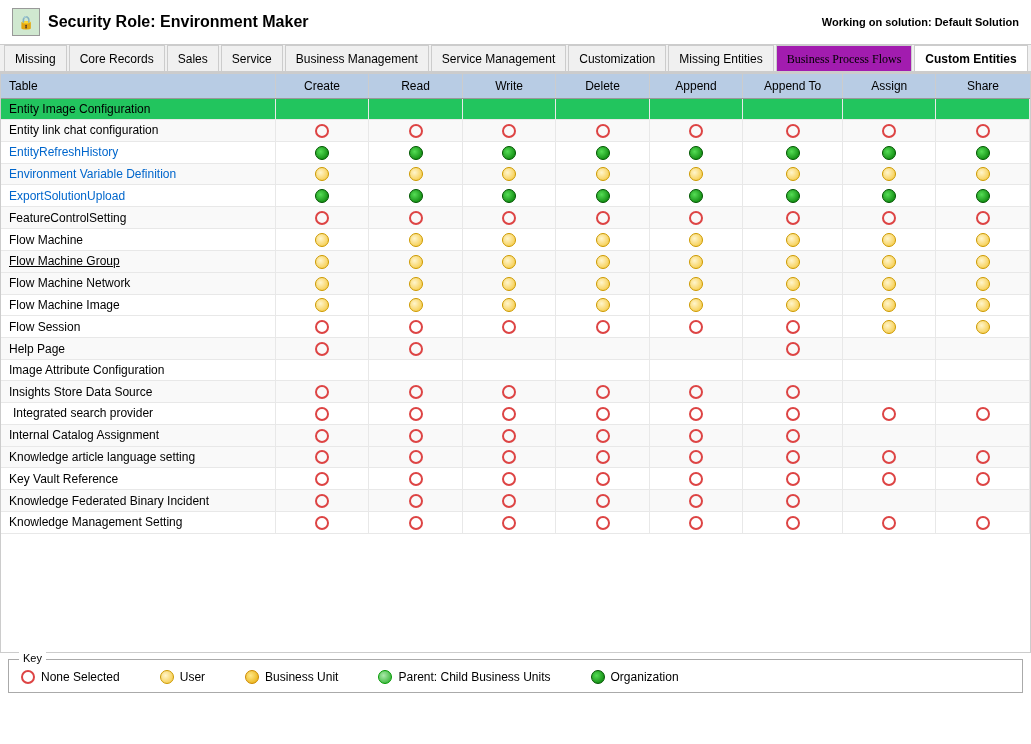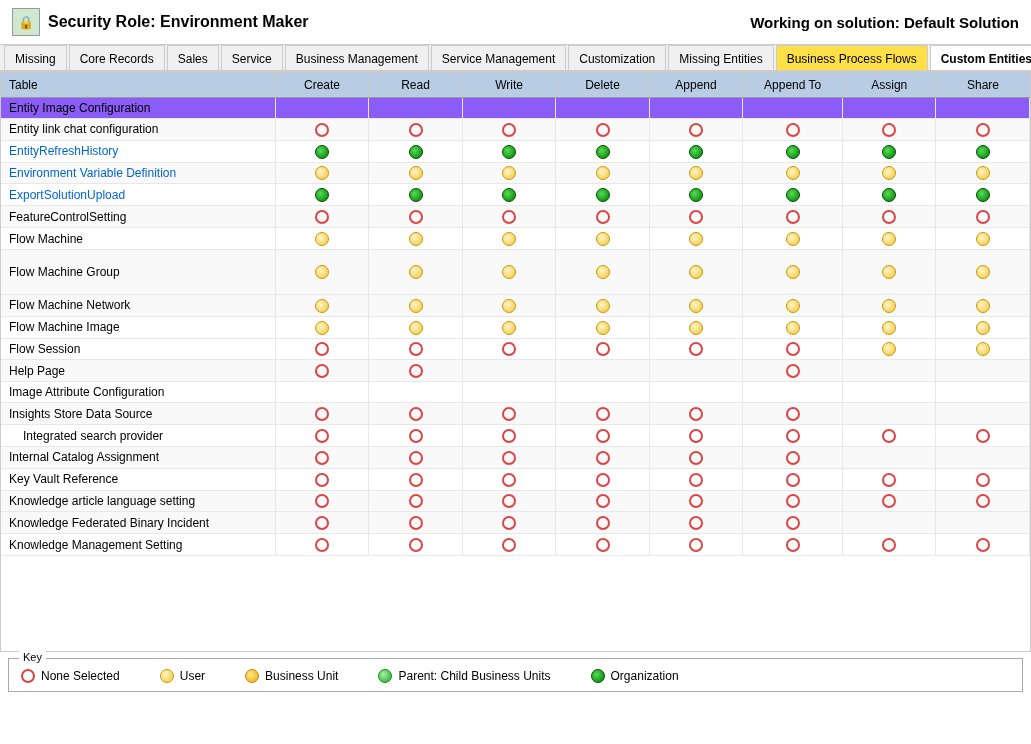--- a/index.html
+++ b/index.html
@@ -11,54 +11,54 @@
     tbody td { padding: 3px 6px; border-right: 1px solid #e8e8e8; }
   </style>
 </head>
 <body>
 
 <div style="display:flex; align-items:center; justify-content:space-between; padding:8px 12px; border-bottom:1px solid #ccc;">
   <div style="display:flex; align-items:center; gap:8px;">
     <div style="width:28px;height:28px;background:#d0e8d0;border:1px solid #999;display:flex;align-items:center;justify-content:center;font-size:13px;">🔒</div>
     <span style="font-size:16px;font-weight:bold;">Security Role: Environment Maker</span>
   </div>
-  <div style="font-size:15px;font-weight:bold;">Working on solution: Default Solution</div>
+  <div style="font-size:11px;font-weight:bold;">Working on solution: Default Solution</div>
 </div>
 
 <div style="display:flex; border-bottom:2px solid #ccc; background:#f0f0f0; padding:0 4px; overflow:hidden;">
   <div style="padding:6px 10px;cursor:pointer;border:1px solid #ccc;border-bottom:none;background:#f0f0f0;font-size:12px;white-space:nowrap;margin-bottom:-2px;">Missing</div>
   <div style="padding:6px 10px;cursor:pointer;border:1px solid #ccc;border-bottom:none;background:#f0f0f0;font-size:12px;white-space:nowrap;margin-bottom:-2px;margin-left:2px;">Core Records</div>
   <div style="padding:6px 10px;cursor:pointer;border:1px solid #ccc;border-bottom:none;background:#f0f0f0;font-size:12px;white-space:nowrap;margin-bottom:-2px;margin-left:2px;">Sales</div>
   <div style="padding:6px 10px;cursor:pointer;border:1px solid #ccc;border-bottom:none;background:#f0f0f0;font-size:12px;white-space:nowrap;margin-bottom:-2px;margin-left:2px;">Service</div>
   <div style="padding:6px 10px;cursor:pointer;border:1px solid #ccc;border-bottom:none;background:#f0f0f0;font-size:12px;white-space:nowrap;margin-bottom:-2px;margin-left:2px;">Business Management</div>
   <div style="padding:6px 10px;cursor:pointer;border:1px solid #ccc;border-bottom:none;background:#f0f0f0;font-size:12px;white-space:nowrap;margin-bottom:-2px;margin-left:2px;">Service Management</div>
   <div style="padding:6px 10px;cursor:pointer;border:1px solid #ccc;border-bottom:none;background:#f0f0f0;font-size:12px;white-space:nowrap;margin-bottom:-2px;margin-left:2px;">Customization</div>
   <div style="padding:6px 10px;cursor:pointer;border:1px solid #ccc;border-bottom:none;background:#f0f0f0;font-size:12px;white-space:nowrap;margin-bottom:-2px;margin-left:2px;">Missing Entities</div>
-  <div style="padding:6px 10px;cursor:pointer;border:1px solid #ccc;border-bottom:none;background:#fde047;font-size:12px;white-space:nowrap;margin-bottom:-2px;margin-left:2px;">Business Process Flows</div>
+  <div style="padding:6px 10px;cursor:pointer;border:1px solid #ccc;border-bottom:none;background:#a21caf;font-size:12px;white-space:nowrap;margin-bottom:-2px;margin-left:2px;font-family:Liberation Serif, serif;">Business Process Flows</div>
   <div style="padding:6px 10px;cursor:pointer;border:1px solid #ccc;border-bottom:none;background:#fff;font-size:12px;white-space:nowrap;margin-bottom:-2px;margin-left:2px;font-weight:bold;">Custom Entities</div>
 </div>
 
 <div style="display:flex;flex-direction:column;height:calc(744px - 38px - 36px - 90px);">
   <div style="flex:1;overflow-y:scroll;overflow-x:hidden;border:1px solid #ccc;margin:0;position:relative;">
     <table style="width:100%;border-collapse:collapse;font-size:12px;">
       <thead>
         <tr style="background:#b8cce4;">
           <th style="padding:5px 8px;text-align:left;border-bottom:1px solid #999;border-right:1px solid #ccc;font-weight:normal;width:220px;">Table</th>
           <th style="padding:5px 8px;text-align:center;border-bottom:1px solid #999;border-right:1px solid #ccc;font-weight:normal;width:75px;">Create</th>
           <th style="padding:5px 8px;text-align:center;border-bottom:1px solid #999;border-right:1px solid #ccc;font-weight:normal;width:75px;">Read</th>
           <th style="padding:5px 8px;text-align:center;border-bottom:1px solid #999;border-right:1px solid #ccc;font-weight:normal;width:75px;">Write</th>
           <th style="padding:5px 8px;text-align:center;border-bottom:1px solid #999;border-right:1px solid #ccc;font-weight:normal;width:75px;">Delete</th>
           <th style="padding:5px 8px;text-align:center;border-bottom:1px solid #999;border-right:1px solid #ccc;font-weight:normal;width:75px;">Append</th>
           <th style="padding:5px 8px;text-align:center;border-bottom:1px solid #999;border-right:1px solid #ccc;font-weight:normal;width:80px;">Append To</th>
           <th style="padding:5px 8px;text-align:center;border-bottom:1px solid #999;border-right:1px solid #ccc;font-weight:normal;width:75px;">Assign</th>
           <th style="padding:5px 8px;text-align:center;border-bottom:1px solid #999;font-weight:normal;width:75px;">Share</th>
         </tr>
       </thead>
       <tbody id="table-body">
-          <tr style="border-bottom: 1px solid rgb(232, 232, 232); background-color: #8b5cf6;">
+          <tr style="border-bottom: 1px solid rgb(232, 232, 232); background-color: #22c55e;">
             <td style="padding: 3px 8px; border-right: 1px solid rgb(232, 232, 232);">Entity Image Configuration</td>
             <td style="padding: 3px 6px; text-align: center; vertical-align: middle; border-right: 1px solid rgb(232, 232, 232);"></td>
             <td style="padding: 3px 6px; text-align: center; vertical-align: middle; border-right: 1px solid rgb(232, 232, 232);"></td>
             <td style="padding: 3px 6px; text-align: center; vertical-align: middle; border-right: 1px solid rgb(232, 232, 232);"></td>
             <td style="padding: 3px 6px; text-align: center; vertical-align: middle; border-right: 1px solid rgb(232, 232, 232);"></td>
             <td style="padding: 3px 6px; text-align: center; vertical-align: middle; border-right: 1px solid rgb(232, 232, 232);"></td>
             <td style="padding: 3px 6px; text-align: center; vertical-align: middle; border-right: 1px solid rgb(232, 232, 232);"></td>
             <td style="padding: 3px 6px; text-align: center; vertical-align: middle; border-right: 1px solid rgb(232, 232, 232);"></td>
             <td style="padding: 3px 6px; text-align: center; vertical-align: middle; border-right: 1px solid rgb(232, 232, 232);"></td>
           </tr>
@@ -122,21 +122,21 @@
             <td style="padding: 3px 6px; text-align: center; vertical-align: middle; border-right: 1px solid rgb(232, 232, 232);"><span style="display: inline-block; width: 14px; height: 14px; border-radius: 50%; background: radial-gradient(circle at 38% 38%, rgb(255, 245, 204), rgb(244, 196, 48)); border: 1px solid rgb(204, 153, 0); vertical-align: middle;"></span></td>
             <td style="padding: 3px 6px; text-align: center; vertical-align: middle; border-right: 1px solid rgb(232, 232, 232);"><span style="display: inline-block; width: 14px; height: 14px; border-radius: 50%; background: radial-gradient(circle at 38% 38%, rgb(255, 245, 204), rgb(244, 196, 48)); border: 1px solid rgb(204, 153, 0); vertical-align: middle;"></span></td>
             <td style="padding: 3px 6px; text-align: center; vertical-align: middle; border-right: 1px solid rgb(232, 232, 232);"><span style="display: inline-block; width: 14px; height: 14px; border-radius: 50%; background: radial-gradient(circle at 38% 38%, rgb(255, 245, 204), rgb(244, 196, 48)); border: 1px solid rgb(204, 153, 0); vertical-align: middle;"></span></td>
             <td style="padding: 3px 6px; text-align: center; vertical-align: middle; border-right: 1px solid rgb(232, 232, 232);"><span style="display: inline-block; width: 14px; height: 14px; border-radius: 50%; background: radial-gradient(circle at 38% 38%, rgb(255, 245, 204), rgb(244, 196, 48)); border: 1px solid rgb(204, 153, 0); vertical-align: middle;"></span></td>
             <td style="padding: 3px 6px; text-align: center; vertical-align: middle; border-right: 1px solid rgb(232, 232, 232);"><span style="display: inline-block; width: 14px; height: 14px; border-radius: 50%; background: radial-gradient(circle at 38% 38%, rgb(255, 245, 204), rgb(244, 196, 48)); border: 1px solid rgb(204, 153, 0); vertical-align: middle;"></span></td>
             <td style="padding: 3px 6px; text-align: center; vertical-align: middle; border-right: 1px solid rgb(232, 232, 232);"><span style="display: inline-block; width: 14px; height: 14px; border-radius: 50%; background: radial-gradient(circle at 38% 38%, rgb(255, 245, 204), rgb(244, 196, 48)); border: 1px solid rgb(204, 153, 0); vertical-align: middle;"></span></td>
             <td style="padding: 3px 6px; text-align: center; vertical-align: middle; border-right: 1px solid rgb(232, 232, 232);"><span style="display: inline-block; width: 14px; height: 14px; border-radius: 50%; background: radial-gradient(circle at 38% 38%, rgb(255, 245, 204), rgb(244, 196, 48)); border: 1px solid rgb(204, 153, 0); vertical-align: middle;"></span></td>
             <td style="padding: 3px 6px; text-align: center; vertical-align: middle; border-right: 1px solid rgb(232, 232, 232);"><span style="display: inline-block; width: 14px; height: 14px; border-radius: 50%; background: radial-gradient(circle at 38% 38%, rgb(255, 245, 204), rgb(244, 196, 48)); border: 1px solid rgb(204, 153, 0); vertical-align: middle;"></span></td>
           </tr>
           <tr style="border-bottom: 1px solid rgb(232, 232, 232); background-color: rgb(249, 249, 249);">
-            <td style="padding: 15px 8px; border-right: 1px solid rgb(232, 232, 232);">Flow Machine Group</td>
+            <td style="padding: 3px 8px; border-right: 1px solid rgb(232, 232, 232); text-decoration: underline;">Flow Machine Group</td>
             <td style="padding: 3px 6px; text-align: center; vertical-align: middle; border-right: 1px solid rgb(232, 232, 232);"><span style="display: inline-block; width: 14px; height: 14px; border-radius: 50%; background: radial-gradient(circle at 38% 38%, rgb(255, 245, 204), rgb(244, 196, 48)); border: 1px solid rgb(204, 153, 0); vertical-align: middle;"></span></td>
             <td style="padding: 3px 6px; text-align: center; vertical-align: middle; border-right: 1px solid rgb(232, 232, 232);"><span style="display: inline-block; width: 14px; height: 14px; border-radius: 50%; background: radial-gradient(circle at 38% 38%, rgb(255, 245, 204), rgb(244, 196, 48)); border: 1px solid rgb(204, 153, 0); vertical-align: middle;"></span></td>
             <td style="padding: 3px 6px; text-align: center; vertical-align: middle; border-right: 1px solid rgb(232, 232, 232);"><span style="display: inline-block; width: 14px; height: 14px; border-radius: 50%; background: radial-gradient(circle at 38% 38%, rgb(255, 245, 204), rgb(244, 196, 48)); border: 1px solid rgb(204, 153, 0); vertical-align: middle;"></span></td>
             <td style="padding: 3px 6px; text-align: center; vertical-align: middle; border-right: 1px solid rgb(232, 232, 232);"><span style="display: inline-block; width: 14px; height: 14px; border-radius: 50%; background: radial-gradient(circle at 38% 38%, rgb(255, 245, 204), rgb(244, 196, 48)); border: 1px solid rgb(204, 153, 0); vertical-align: middle;"></span></td>
             <td style="padding: 3px 6px; text-align: center; vertical-align: middle; border-right: 1px solid rgb(232, 232, 232);"><span style="display: inline-block; width: 14px; height: 14px; border-radius: 50%; background: radial-gradient(circle at 38% 38%, rgb(255, 245, 204), rgb(244, 196, 48)); border: 1px solid rgb(204, 153, 0); vertical-align: middle;"></span></td>
             <td style="padding: 3px 6px; text-align: center; vertical-align: middle; border-right: 1px solid rgb(232, 232, 232);"><span style="display: inline-block; width: 14px; height: 14px; border-radius: 50%; background: radial-gradient(circle at 38% 38%, rgb(255, 245, 204), rgb(244, 196, 48)); border: 1px solid rgb(204, 153, 0); vertical-align: middle;"></span></td>
             <td style="padding: 3px 6px; text-align: center; vertical-align: middle; border-right: 1px solid rgb(232, 232, 232);"><span style="display: inline-block; width: 14px; height: 14px; border-radius: 50%; background: radial-gradient(circle at 38% 38%, rgb(255, 245, 204), rgb(244, 196, 48)); border: 1px solid rgb(204, 153, 0); vertical-align: middle;"></span></td>
             <td style="padding: 3px 6px; text-align: center; vertical-align: middle; border-right: 1px solid rgb(232, 232, 232);"><span style="display: inline-block; width: 14px; height: 14px; border-radius: 50%; background: radial-gradient(circle at 38% 38%, rgb(255, 245, 204), rgb(244, 196, 48)); border: 1px solid rgb(204, 153, 0); vertical-align: middle;"></span></td>
           </tr>
           <tr style="border-bottom: 1px solid rgb(232, 232, 232); background-color: rgb(249, 249, 249);">
@@ -199,54 +199,54 @@
             <td style="padding: 3px 6px; text-align: center; vertical-align: middle; border-right: 1px solid rgb(232, 232, 232);"><span style="display: inline-block; width: 14px; height: 14px; border-radius: 50%; border: 2px solid rgb(221, 68, 68); vertical-align: middle;"></span></td>
             <td style="padding: 3px 6px; text-align: center; vertical-align: middle; border-right: 1px solid rgb(232, 232, 232);"><span style="display: inline-block; width: 14px; height: 14px; border-radius: 50%; border: 2px solid rgb(221, 68, 68); vertical-align: middle;"></span></td>
             <td style="padding: 3px 6px; text-align: center; vertical-align: middle; border-right: 1px solid rgb(232, 232, 232);"><span style="display: inline-block; width: 14px; height: 14px; border-radius: 50%; border: 2px solid rgb(221, 68, 68); vertical-align: middle;"></span></td>
             <td style="padding: 3px 6px; text-align: center; vertical-align: middle; border-right: 1px solid rgb(232, 232, 232);"><span style="display: inline-block; width: 14px; height: 14px; border-radius: 50%; border: 2px solid rgb(221, 68, 68); vertical-align: middle;"></span></td>
             <td style="padding: 3px 6px; text-align: center; vertical-align: middle; border-right: 1px solid rgb(232, 232, 232);"><span style="display: inline-block; width: 14px; height: 14px; border-radius: 50%; border: 2px solid rgb(221, 68, 68); vertical-align: middle;"></span></td>
             <td style="padding: 3px 6px; text-align: center; vertical-align: middle; border-right: 1px solid rgb(232, 232, 232);"><span style="display: inline-block; width: 14px; height: 14px; border-radius: 50%; border: 2px solid rgb(221, 68, 68); vertical-align: middle;"></span></td>
             <td style="padding: 3px 6px; text-align: center; vertical-align: middle; border-right: 1px solid rgb(232, 232, 232);"></td>
             <td style="padding: 3px 6px; text-align: center; vertical-align: middle; border-right: 1px solid rgb(232, 232, 232);"></td>
           </tr>
           <tr style="border-bottom: 1px solid rgb(232, 232, 232); background-color: rgb(255, 255, 255);">
-            <td style="padding: 3px 22px; border-right: 1px solid rgb(232, 232, 232);">Integrated search provider</td>
+            <td style="padding: 3px 12px; border-right: 1px solid rgb(232, 232, 232);">Integrated search provider</td>
             <td style="padding: 3px 6px; text-align: center; vertical-align: middle; border-right: 1px solid rgb(232, 232, 232);"><span style="display: inline-block; width: 14px; height: 14px; border-radius: 50%; border: 2px solid rgb(221, 68, 68); vertical-align: middle;"></span></td>
             <td style="padding: 3px 6px; text-align: center; vertical-align: middle; border-right: 1px solid rgb(232, 232, 232);"><span style="display: inline-block; width: 14px; height: 14px; border-radius: 50%; border: 2px solid rgb(221, 68, 68); vertical-align: middle;"></span></td>
             <td style="padding: 3px 6px; text-align: center; vertical-align: middle; border-right: 1px solid rgb(232, 232, 232);"><span style="display: inline-block; width: 14px; height: 14px; border-radius: 50%; border: 2px solid rgb(221, 68, 68); vertical-align: middle;"></span></td>
             <td style="padding: 3px 6px; text-align: center; vertical-align: middle; border-right: 1px solid rgb(232, 232, 232);"><span style="display: inline-block; width: 14px; height: 14px; border-radius: 50%; border: 2px solid rgb(221, 68, 68); vertical-align: middle;"></span></td>
             <td style="padding: 3px 6px; text-align: center; vertical-align: middle; border-right: 1px solid rgb(232, 232, 232);"><span style="display: inline-block; width: 14px; height: 14px; border-radius: 50%; border: 2px solid rgb(221, 68, 68); vertical-align: middle;"></span></td>
             <td style="padding: 3px 6px; text-align: center; vertical-align: middle; border-right: 1px solid rgb(232, 232, 232);"><span style="display: inline-block; width: 14px; height: 14px; border-radius: 50%; border: 2px solid rgb(221, 68, 68); vertical-align: middle;"></span></td>
             <td style="padding: 3px 6px; text-align: center; vertical-align: middle; border-right: 1px solid rgb(232, 232, 232);"><span style="display: inline-block; width: 14px; height: 14px; border-radius: 50%; border: 2px solid rgb(221, 68, 68); vertical-align: middle;"></span></td>
             <td style="padding: 3px 6px; text-align: center; vertical-align: middle; border-right: 1px solid rgb(232, 232, 232);"><span style="display: inline-block; width: 14px; height: 14px; border-radius: 50%; border: 2px solid rgb(221, 68, 68); vertical-align: middle;"></span></td>
           </tr>
           <tr style="border-bottom: 1px solid rgb(232, 232, 232); background-color: rgb(249, 249, 249);">
             <td style="padding: 3px 8px; border-right: 1px solid rgb(232, 232, 232);">Internal Catalog Assignment</td>
             <td style="padding: 3px 6px; text-align: center; vertical-align: middle; border-right: 1px solid rgb(232, 232, 232);"><span style="display: inline-block; width: 14px; height: 14px; border-radius: 50%; border: 2px solid rgb(221, 68, 68); vertical-align: middle;"></span></td>
             <td style="padding: 3px 6px; text-align: center; vertical-align: middle; border-right: 1px solid rgb(232, 232, 232);"><span style="display: inline-block; width: 14px; height: 14px; border-radius: 50%; border: 2px solid rgb(221, 68, 68); vertical-align: middle;"></span></td>
             <td style="padding: 3px 6px; text-align: center; vertical-align: middle; border-right: 1px solid rgb(232, 232, 232);"><span style="display: inline-block; width: 14px; height: 14px; border-radius: 50%; border: 2px solid rgb(221, 68, 68); vertical-align: middle;"></span></td>
             <td style="padding: 3px 6px; text-align: center; vertical-align: middle; border-right: 1px solid rgb(232, 232, 232);"><span style="display: inline-block; width: 14px; height: 14px; border-radius: 50%; border: 2px solid rgb(221, 68, 68); vertical-align: middle;"></span></td>
             <td style="padding: 3px 6px; text-align: center; vertical-align: middle; border-right: 1px solid rgb(232, 232, 232);"><span style="display: inline-block; width: 14px; height: 14px; border-radius: 50%; border: 2px solid rgb(221, 68, 68); vertical-align: middle;"></span></td>
             <td style="padding: 3px 6px; text-align: center; vertical-align: middle; border-right: 1px solid rgb(232, 232, 232);"><span style="display: inline-block; width: 14px; height: 14px; border-radius: 50%; border: 2px solid rgb(221, 68, 68); vertical-align: middle;"></span></td>
             <td style="padding: 3px 6px; text-align: center; vertical-align: middle; border-right: 1px solid rgb(232, 232, 232);"></td>
             <td style="padding: 3px 6px; text-align: center; vertical-align: middle; border-right: 1px solid rgb(232, 232, 232);"></td>
           </tr>
+          <tr style="border-bottom: 1px solid rgb(232, 232, 232); background-color: rgb(249, 249, 249);">
+            <td style="padding: 3px 8px; border-right: 1px solid rgb(232, 232, 232);">Knowledge article language setting</td>
+            <td style="padding: 3px 6px; text-align: center; vertical-align: middle; border-right: 1px solid rgb(232, 232, 232);"><span style="display: inline-block; width: 14px; height: 14px; border-radius: 50%; border: 2px solid rgb(221, 68, 68); vertical-align: middle;"></span></td>
+            <td style="padding: 3px 6px; text-align: center; vertical-align: middle; border-right: 1px solid rgb(232, 232, 232);"><span style="display: inline-block; width: 14px; height: 14px; border-radius: 50%; border: 2px solid rgb(221, 68, 68); vertical-align: middle;"></span></td>
+            <td style="padding: 3px 6px; text-align: center; vertical-align: middle; border-right: 1px solid rgb(232, 232, 232);"><span style="display: inline-block; width: 14px; height: 14px; border-radius: 50%; border: 2px solid rgb(221, 68, 68); vertical-align: middle;"></span></td>
+            <td style="padding: 3px 6px; text-align: center; vertical-align: middle; border-right: 1px solid rgb(232, 232, 232);"><span style="display: inline-block; width: 14px; height: 14px; border-radius: 50%; border: 2px solid rgb(221, 68, 68); vertical-align: middle;"></span></td>
+            <td style="padding: 3px 6px; text-align: center; vertical-align: middle; border-right: 1px solid rgb(232, 232, 232);"><span style="display: inline-block; width: 14px; height: 14px; border-radius: 50%; border: 2px solid rgb(221, 68, 68); vertical-align: middle;"></span></td>
+            <td style="padding: 3px 6px; text-align: center; vertical-align: middle; border-right: 1px solid rgb(232, 232, 232);"><span style="display: inline-block; width: 14px; height: 14px; border-radius: 50%; border: 2px solid rgb(221, 68, 68); vertical-align: middle;"></span></td>
+            <td style="padding: 3px 6px; text-align: center; vertical-align: middle; border-right: 1px solid rgb(232, 232, 232);"><span style="display: inline-block; width: 14px; height: 14px; border-radius: 50%; border: 2px solid rgb(221, 68, 68); vertical-align: middle;"></span></td>
+            <td style="padding: 3px 6px; text-align: center; vertical-align: middle; border-right: 1px solid rgb(232, 232, 232);"><span style="display: inline-block; width: 14px; height: 14px; border-radius: 50%; border: 2px solid rgb(221, 68, 68); vertical-align: middle;"></span></td>
+          </tr>
           <tr style="border-bottom: 1px solid rgb(232, 232, 232); background-color: rgb(255, 255, 255);">
             <td style="padding: 3px 8px; border-right: 1px solid rgb(232, 232, 232);">Key Vault Reference</td>
-            <td style="padding: 3px 6px; text-align: center; vertical-align: middle; border-right: 1px solid rgb(232, 232, 232);"><span style="display: inline-block; width: 14px; height: 14px; border-radius: 50%; border: 2px solid rgb(221, 68, 68); vertical-align: middle;"></span></td>
-            <td style="padding: 3px 6px; text-align: center; vertical-align: middle; border-right: 1px solid rgb(232, 232, 232);"><span style="display: inline-block; width: 14px; height: 14px; border-radius: 50%; border: 2px solid rgb(221, 68, 68); vertical-align: middle;"></span></td>
-            <td style="padding: 3px 6px; text-align: center; vertical-align: middle; border-right: 1px solid rgb(232, 232, 232);"><span style="display: inline-block; width: 14px; height: 14px; border-radius: 50%; border: 2px solid rgb(221, 68, 68); vertical-align: middle;"></span></td>
-            <td style="padding: 3px 6px; text-align: center; vertical-align: middle; border-right: 1px solid rgb(232, 232, 232);"><span style="display: inline-block; width: 14px; height: 14px; border-radius: 50%; border: 2px solid rgb(221, 68, 68); vertical-align: middle;"></span></td>
-            <td style="padding: 3px 6px; text-align: center; vertical-align: middle; border-right: 1px solid rgb(232, 232, 232);"><span style="display: inline-block; width: 14px; height: 14px; border-radius: 50%; border: 2px solid rgb(221, 68, 68); vertical-align: middle;"></span></td>
-            <td style="padding: 3px 6px; text-align: center; vertical-align: middle; border-right: 1px solid rgb(232, 232, 232);"><span style="display: inline-block; width: 14px; height: 14px; border-radius: 50%; border: 2px solid rgb(221, 68, 68); vertical-align: middle;"></span></td>
-            <td style="padding: 3px 6px; text-align: center; vertical-align: middle; border-right: 1px solid rgb(232, 232, 232);"><span style="display: inline-block; width: 14px; height: 14px; border-radius: 50%; border: 2px solid rgb(221, 68, 68); vertical-align: middle;"></span></td>
-            <td style="padding: 3px 6px; text-align: center; vertical-align: middle; border-right: 1px solid rgb(232, 232, 232);"><span style="display: inline-block; width: 14px; height: 14px; border-radius: 50%; border: 2px solid rgb(221, 68, 68); vertical-align: middle;"></span></td>
-          </tr>
-          <tr style="border-bottom: 1px solid rgb(232, 232, 232); background-color: rgb(249, 249, 249);">
-            <td style="padding: 3px 8px; border-right: 1px solid rgb(232, 232, 232);">Knowledge article language setting</td>
             <td style="padding: 3px 6px; text-align: center; vertical-align: middle; border-right: 1px solid rgb(232, 232, 232);"><span style="display: inline-block; width: 14px; height: 14px; border-radius: 50%; border: 2px solid rgb(221, 68, 68); vertical-align: middle;"></span></td>
             <td style="padding: 3px 6px; text-align: center; vertical-align: middle; border-right: 1px solid rgb(232, 232, 232);"><span style="display: inline-block; width: 14px; height: 14px; border-radius: 50%; border: 2px solid rgb(221, 68, 68); vertical-align: middle;"></span></td>
             <td style="padding: 3px 6px; text-align: center; vertical-align: middle; border-right: 1px solid rgb(232, 232, 232);"><span style="display: inline-block; width: 14px; height: 14px; border-radius: 50%; border: 2px solid rgb(221, 68, 68); vertical-align: middle;"></span></td>
             <td style="padding: 3px 6px; text-align: center; vertical-align: middle; border-right: 1px solid rgb(232, 232, 232);"><span style="display: inline-block; width: 14px; height: 14px; border-radius: 50%; border: 2px solid rgb(221, 68, 68); vertical-align: middle;"></span></td>
             <td style="padding: 3px 6px; text-align: center; vertical-align: middle; border-right: 1px solid rgb(232, 232, 232);"><span style="display: inline-block; width: 14px; height: 14px; border-radius: 50%; border: 2px solid rgb(221, 68, 68); vertical-align: middle;"></span></td>
             <td style="padding: 3px 6px; text-align: center; vertical-align: middle; border-right: 1px solid rgb(232, 232, 232);"><span style="display: inline-block; width: 14px; height: 14px; border-radius: 50%; border: 2px solid rgb(221, 68, 68); vertical-align: middle;"></span></td>
             <td style="padding: 3px 6px; text-align: center; vertical-align: middle; border-right: 1px solid rgb(232, 232, 232);"><span style="display: inline-block; width: 14px; height: 14px; border-radius: 50%; border: 2px solid rgb(221, 68, 68); vertical-align: middle;"></span></td>
             <td style="padding: 3px 6px; text-align: center; vertical-align: middle; border-right: 1px solid rgb(232, 232, 232);"><span style="display: inline-block; width: 14px; height: 14px; border-radius: 50%; border: 2px solid rgb(221, 68, 68); vertical-align: middle;"></span></td>
           </tr>
           <tr style="border-bottom: 1px solid rgb(232, 232, 232); background-color: rgb(249, 249, 249);">

